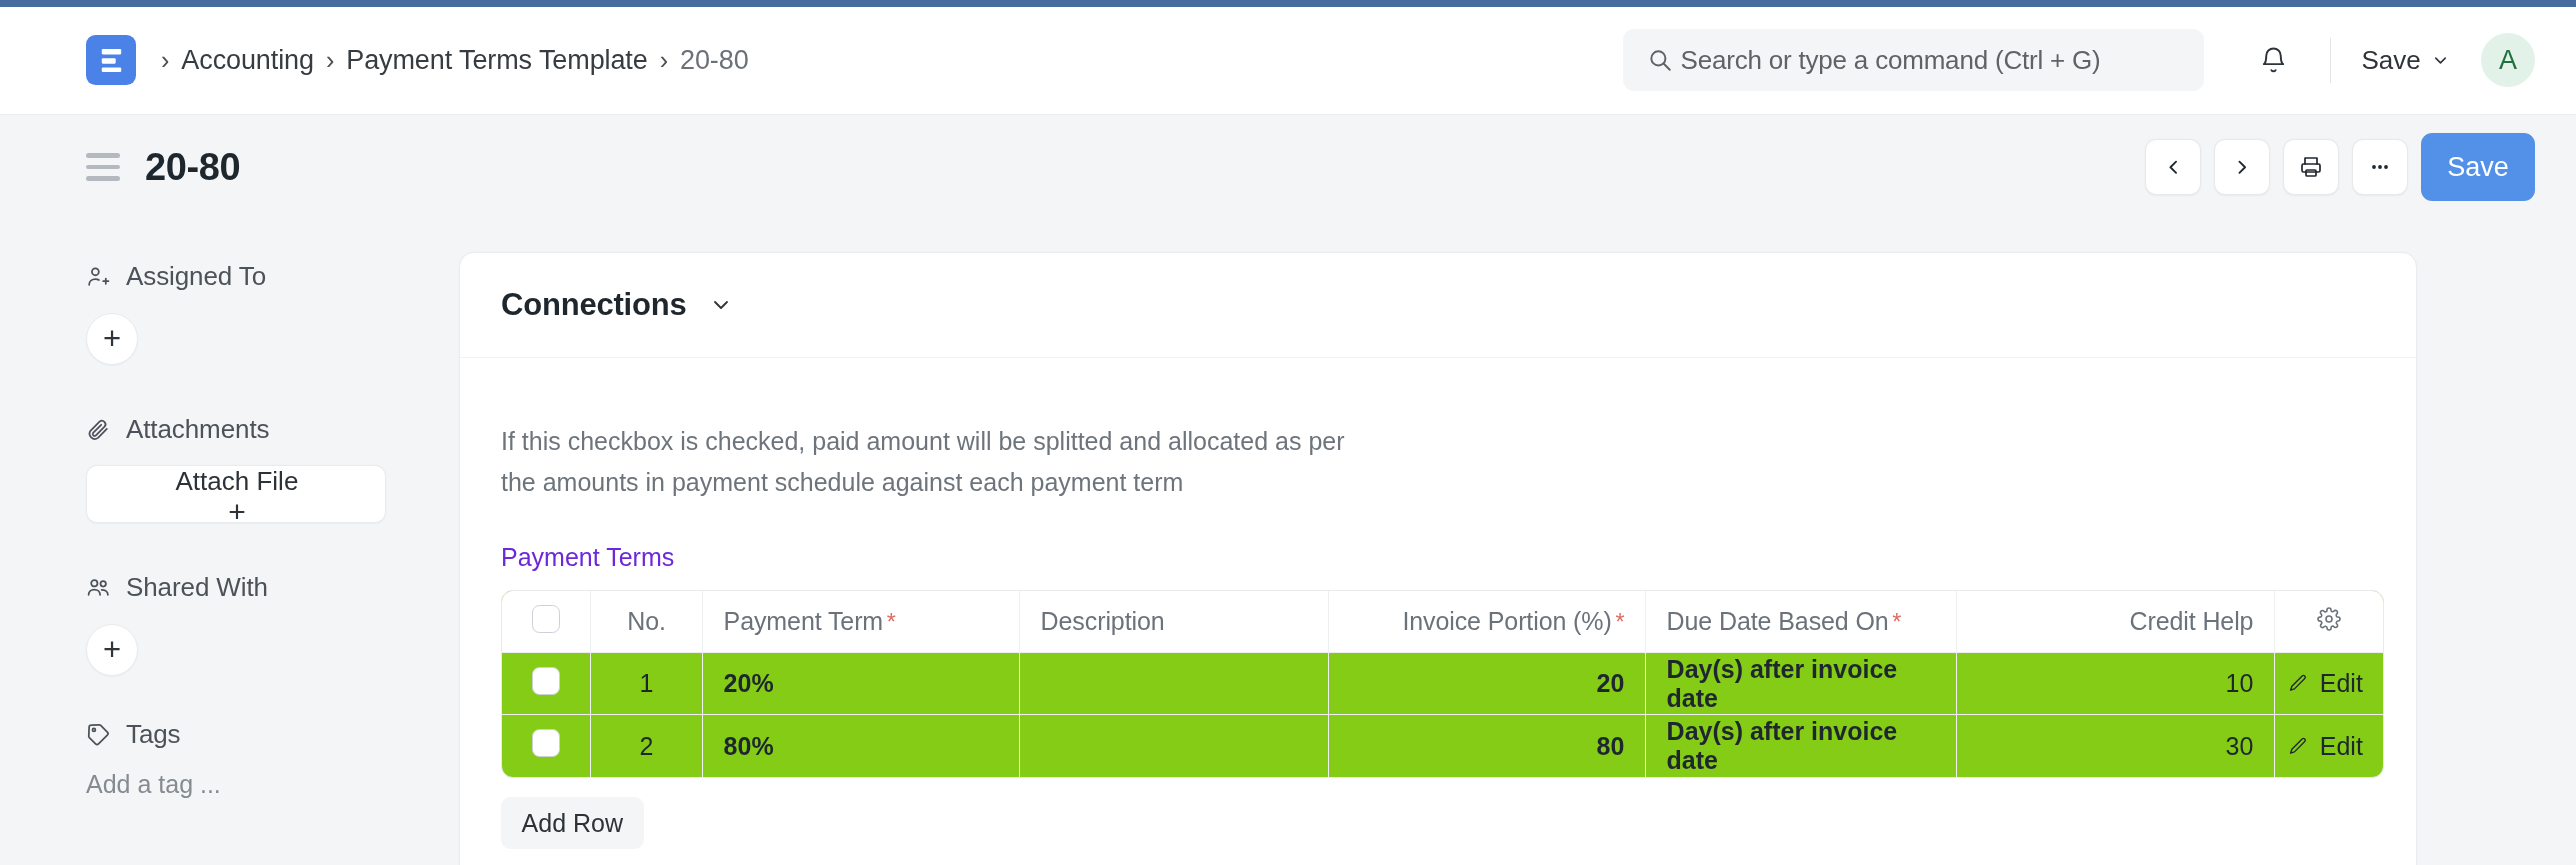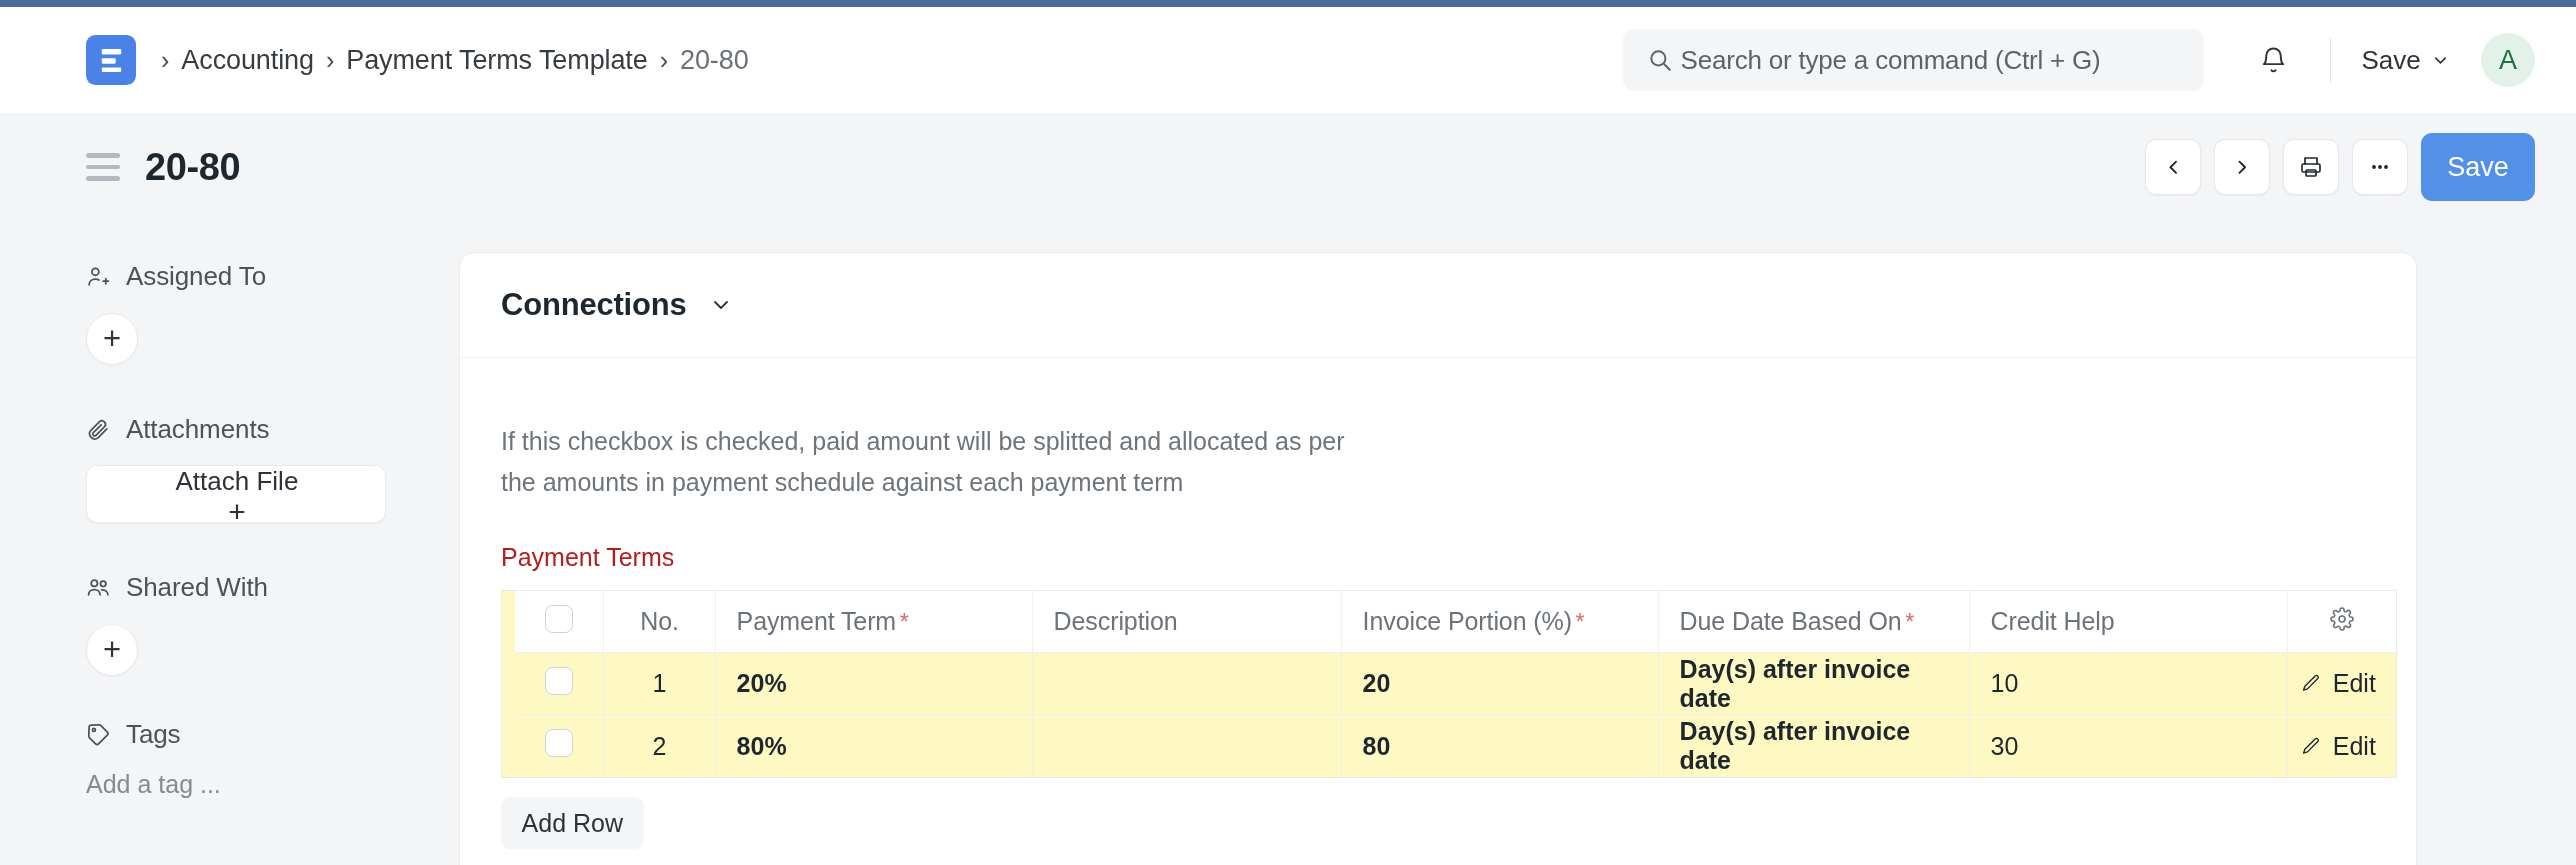--- a/index.html
+++ b/index.html
@@ -129,45 +129,44 @@
   .cb-row { display: flex; align-items: center; gap: 19px; }
   .cb {
     width: 28px; height: 28px; border-radius: 6.6px; background: #5391e8;
     display: flex; align-items: center; justify-content: center; flex:none;
   }
   .cb-label { font-size: 26px; color: #2d3238; letter-spacing: -0.1px; }
   .help-text {
     margin-top: 22.5px; font-size: 25px; color: #6e747b;
     line-height: 1.62; max-width: 871px;
   }
-  .field-label { margin-top: 41px; font-size: 25px; color: #b91c1c; }
+  .field-label { margin-top: 41px; font-size: 25px; color: #6d28d9; }
 
   
   table.grid {
     margin-top: 18px; border-collapse: separate; border-spacing: 0;
     width: 1881px; table-layout: fixed;
-    border: 0.9px solid #e8eaed; border-radius: 1px; overflow: hidden;
-    background: #fef9c3;
-    padding-left: 13px;
+    border: 0.9px solid #e8eaed; border-radius: 12px; overflow: hidden;
+    background: #84cc16;
   }
   table.grid th, table.grid td {
     border-right: 0.9px solid #edeff1;
     border-bottom: 0.9px solid #edeff1;
     height: 62px; padding: 0 20.6px; vertical-align: middle;
   }
   table.grid tr:last-child td { border-bottom: none; }
   table.grid th:last-child, table.grid td:last-child { border-right: none; }
   table.grid th {
     font-weight: 400; font-size: 25px; color: #6c727a;
     background: #ffffff; letter-spacing: -0.1px;
   }
   table.grid td { font-size: 25px; color: #1f272e; }
   .th-c { text-align: center; }
   .th-l { text-align: left; }
-  .th-r { text-align: left; }
+  .th-r { text-align: right; }
   .req { color: #e06b62; font-size: 23.4px; margin-left: 3.7px; }
   .cb-sq {
     width: 28px; height: 28px; border-radius: 7.5px;
     border: 0.9px solid #ccd1d7; background: #fff; display: inline-block;
   }
   .rowno { text-align: center; color: #2d3238; font-size: 25px; }
   .bold-cell { font-weight: 700; }
   .edit-cell { display: flex; align-items: center; gap: 11.2px; font-size: 25px; color: #1f272e; }
   .gear-cell { text-align: center; }
   .addrow {

